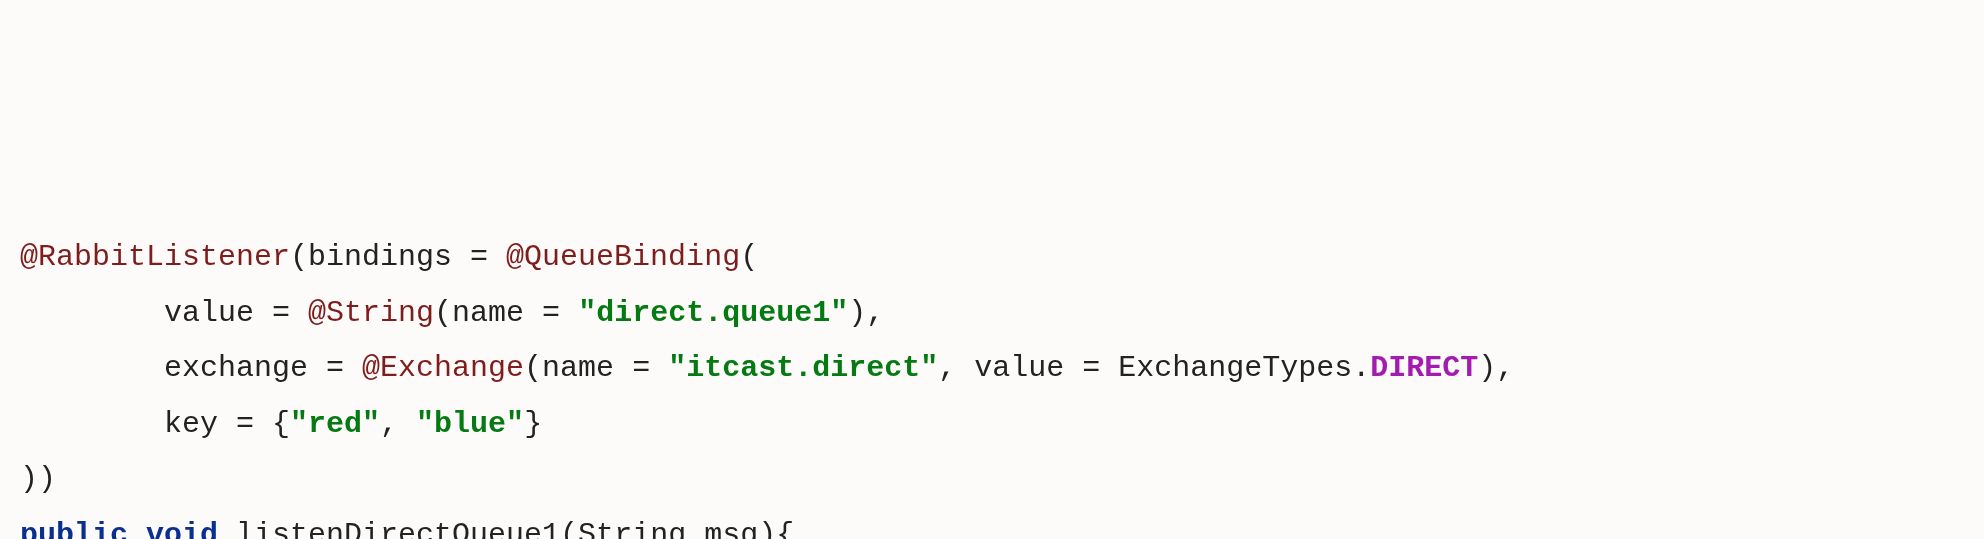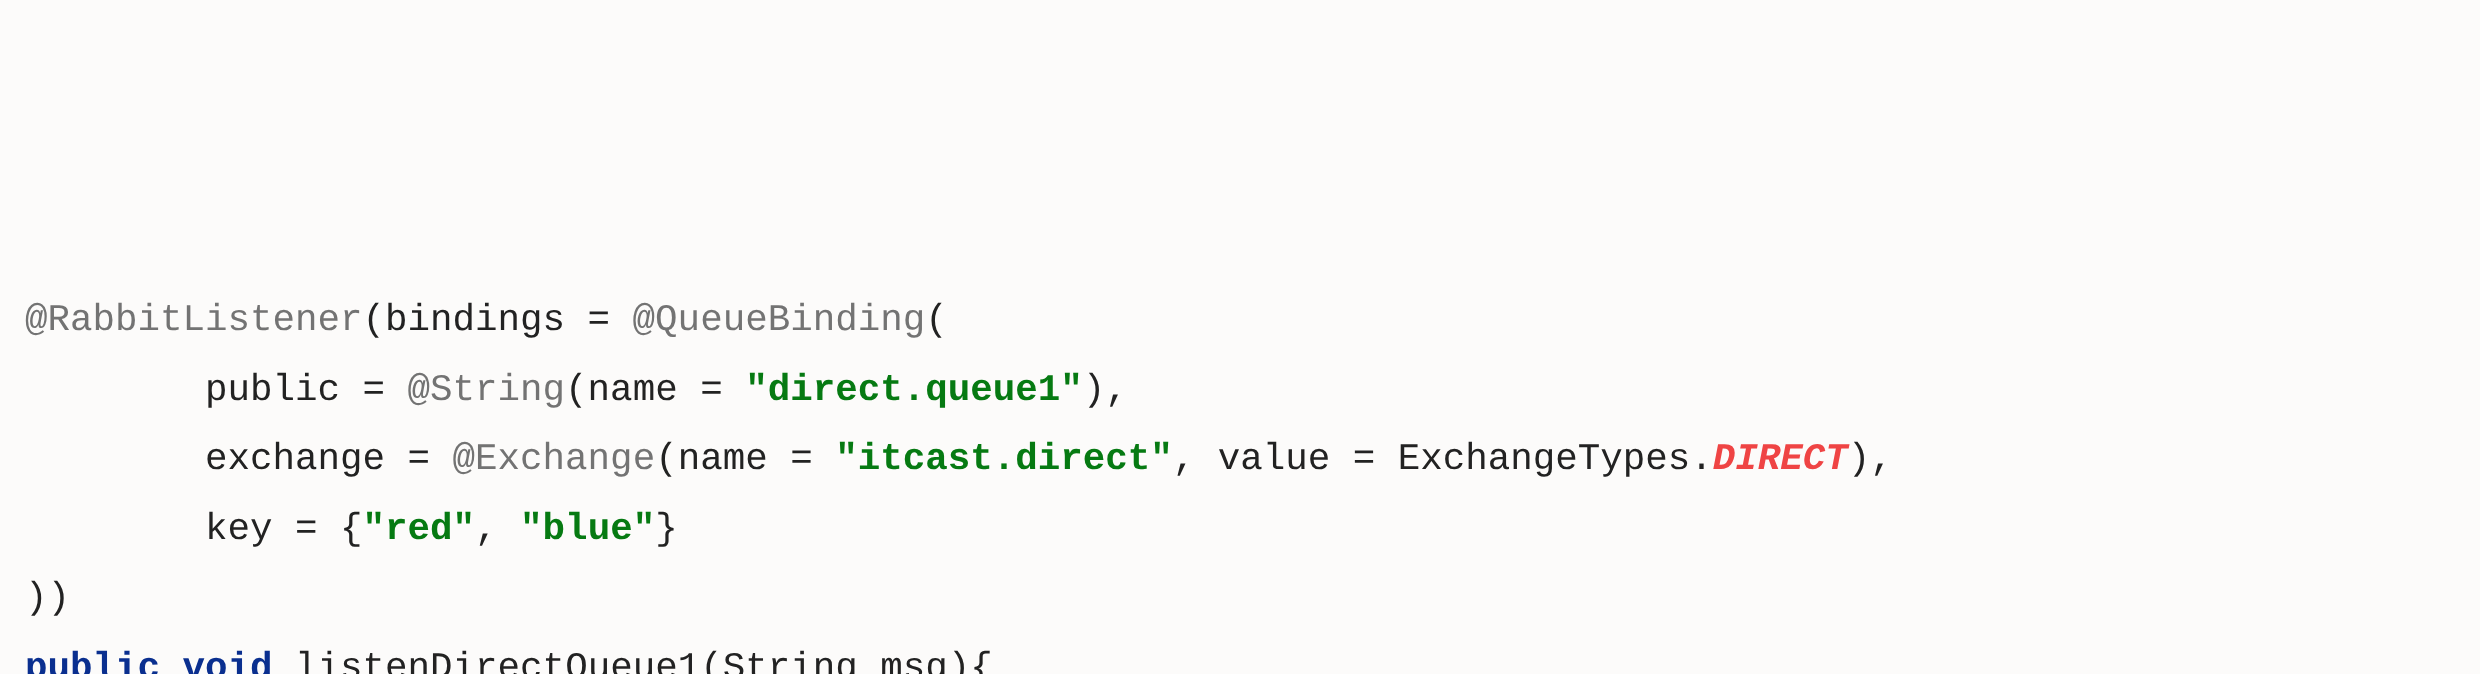--- a/index.html
+++ b/index.html
@@ -8,33 +8,33 @@
       font-family: "Consolas", "Monaco", "Courier New", monospace;
       font-size: 30px;
       line-height: 1.85;
       background: #fcfbfa;
       color: #222;
       white-space: pre;
       position: relative;
       width: 1984px;
       box-sizing: border-box;
     }
-    .annotation { color: #737373; }
+    .annotation { color: #7f1d1d; }
     .keyword { color: #0a2f8f; font-weight: bold; }
     .string { color: #067a12; font-weight: bold; }
-    .enum-italic { color: #ef4444; font-style: italic; font-weight: bold; }
+    .enum-italic { color: #a21caf; font-weight: bold; }
     .plain { color: #222; }
   </style>
 </head>
 <body>
 
 
 
 <div><span><span class="annotation">@RabbitListener</span><span class="plain">(bindings = </span><span class="annotation">@QueueBinding</span><span class="plain">(</span></span>
-<span><span class="plain">        </span><span class="plain">public = </span><span class="annotation">@String</span><span class="plain">(name = </span><span class="string">"direct.queue1"</span><span class="plain">),</span></span>
+<span><span class="plain">        </span><span class="plain">value = </span><span class="annotation">@String</span><span class="plain">(name = </span><span class="string">"direct.queue1"</span><span class="plain">),</span></span>
 <span><span class="plain">        </span><span class="plain">exchange = </span><span class="annotation">@Exchange</span><span class="plain">(name = </span><span class="string">"itcast.direct"</span><span class="plain">, value = ExchangeTypes.</span><span class="enum-italic">DIRECT</span><span class="plain">),</span></span>
 <span><span class="plain">        </span><span class="plain">key = {</span><span class="string">"red"</span><span class="plain">, </span><span class="string">"blue"</span><span class="plain">}</span></span>
 <span><span class="plain">))</span></span>
 <span><span class="keyword">public</span><span> </span><span class="keyword">void</span><span class="plain"> listenDirectQueue1(String msg){</span></span>
 
 </div>
 
 
 
 

